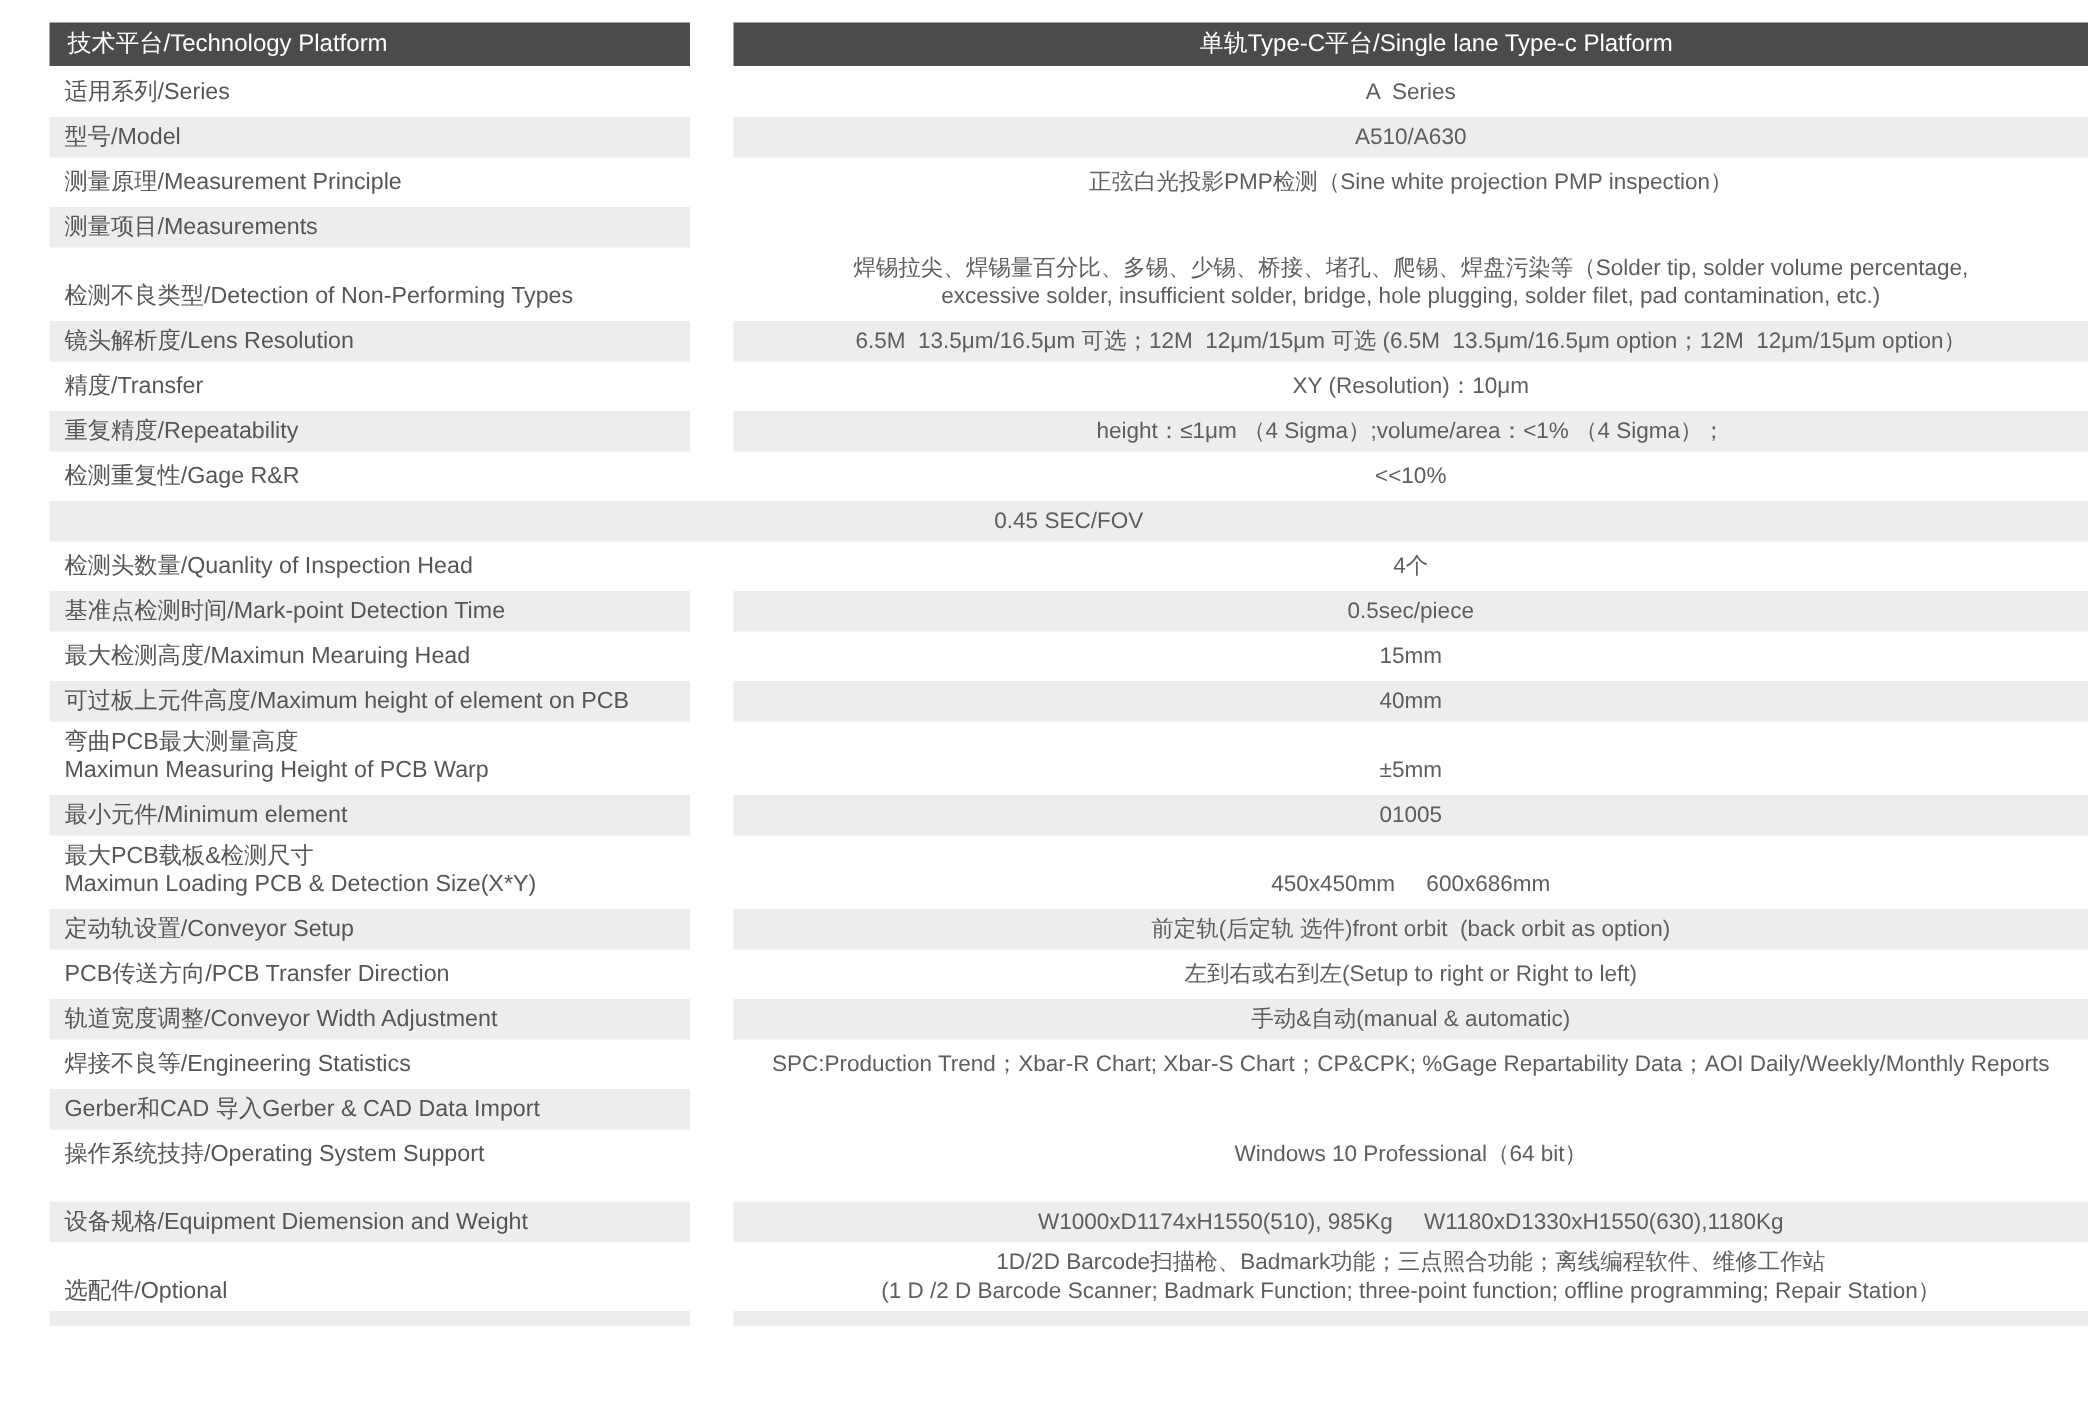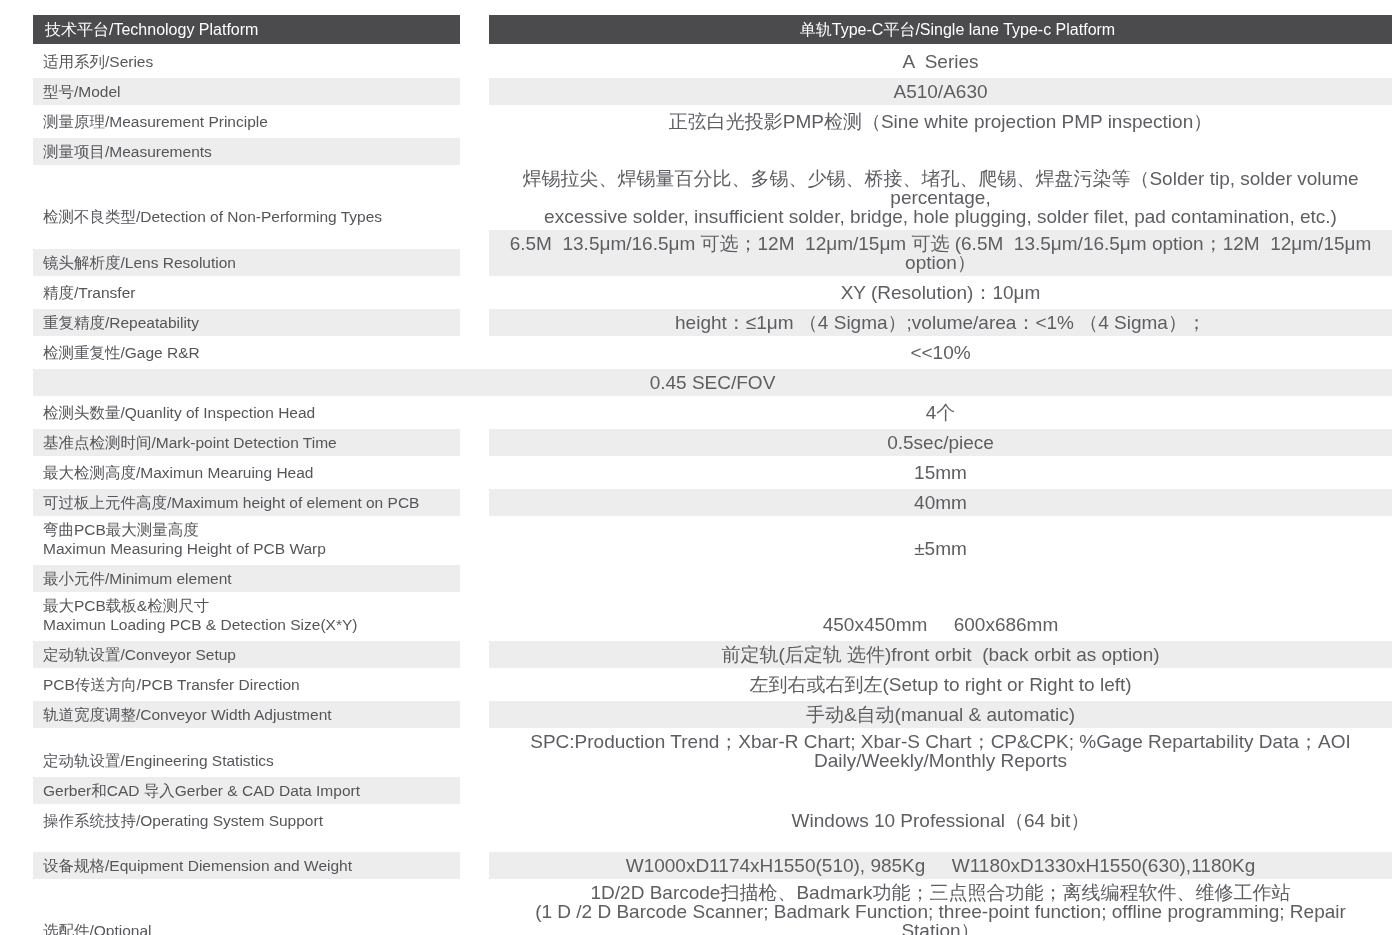--- a/index.html
+++ b/index.html
@@ -24,21 +24,21 @@
     padding:4px 6px 4px 10px;
     color:var(--text);
     font-size:15.5px;line-height:19px;
   }
   .value{
     flex:1;
     display:flex;align-items:center;justify-content:center;
     text-align:center;
     padding:4px 10px;
     color:var(--vtext);
-    font-size:19px;line-height:19px;
+    font-size:15px;line-height:19px;
   }
   .header{height:29px;margin-bottom:1px;}
   .header .cell{background:var(--hbg);color:var(--htext);font-size:16px;padding-left:44px;}
   .header .label{padding-left:12px;}
   .rows .row{min-height:30px;align-items:flex-end;}
   .rows .row:nth-child(even) .cell{background:var(--alt);}
   .rows .row:nth-child(24){min-height:45px;}
   .truncated{height:10px;overflow:hidden;}
   .truncated .cell{background:var(--alt);}
 </style>
@@ -121,20 +121,21 @@
   </div>
 
   <div class="row">
     <div class="cell label">弯曲PCB最大测量高度
 Maximun Measuring Height of PCB Warp</div>
     <div class="cell value">±5mm</div>
   </div>
 
   <div class="row">
     <div class="cell label">最小元件/Minimum element</div>
+    <div class="cell value">01005</div>
   </div>
 
   <div class="row">
     <div class="cell label">最大PCB载板&amp;检测尺寸
 Maximun Loading PCB &amp; Detection Size(X*Y)</div>
     <div class="cell value">450x450mm     600x686mm</div>
   </div>
 
   <div class="row">
     <div class="cell label">定动轨设置/Conveyor Setup</div>
@@ -145,21 +146,21 @@
     <div class="cell label">PCB传送方向/PCB Transfer Direction</div>
     <div class="cell value">左到右或右到左(Setup to right or Right to left)</div>
   </div>
 
   <div class="row">
     <div class="cell label">轨道宽度调整/Conveyor Width Adjustment</div>
     <div class="cell value">手动&amp;自动(manual &amp; automatic)</div>
   </div>
 
   <div class="row">
-    <div class="cell label">定动轨设置/Engineering Statistics</div>
+    <div class="cell label">焊接不良等/Engineering Statistics</div>
     <div class="cell value">SPC:Production Trend；Xbar-R Chart; Xbar-S Chart；CP&amp;CPK; %Gage Repartability Data；AOI Daily/Weekly/Monthly Reports</div>
   </div>
 
   <div class="row">
     <div class="cell label">Gerber和CAD 导入Gerber &amp; CAD Data Import</div>
   </div>
 
   <div class="row">
     <div class="cell label">操作系统技持/Operating System Support</div>
     <div class="cell value">Windows 10 Professional（64 bit）</div>

